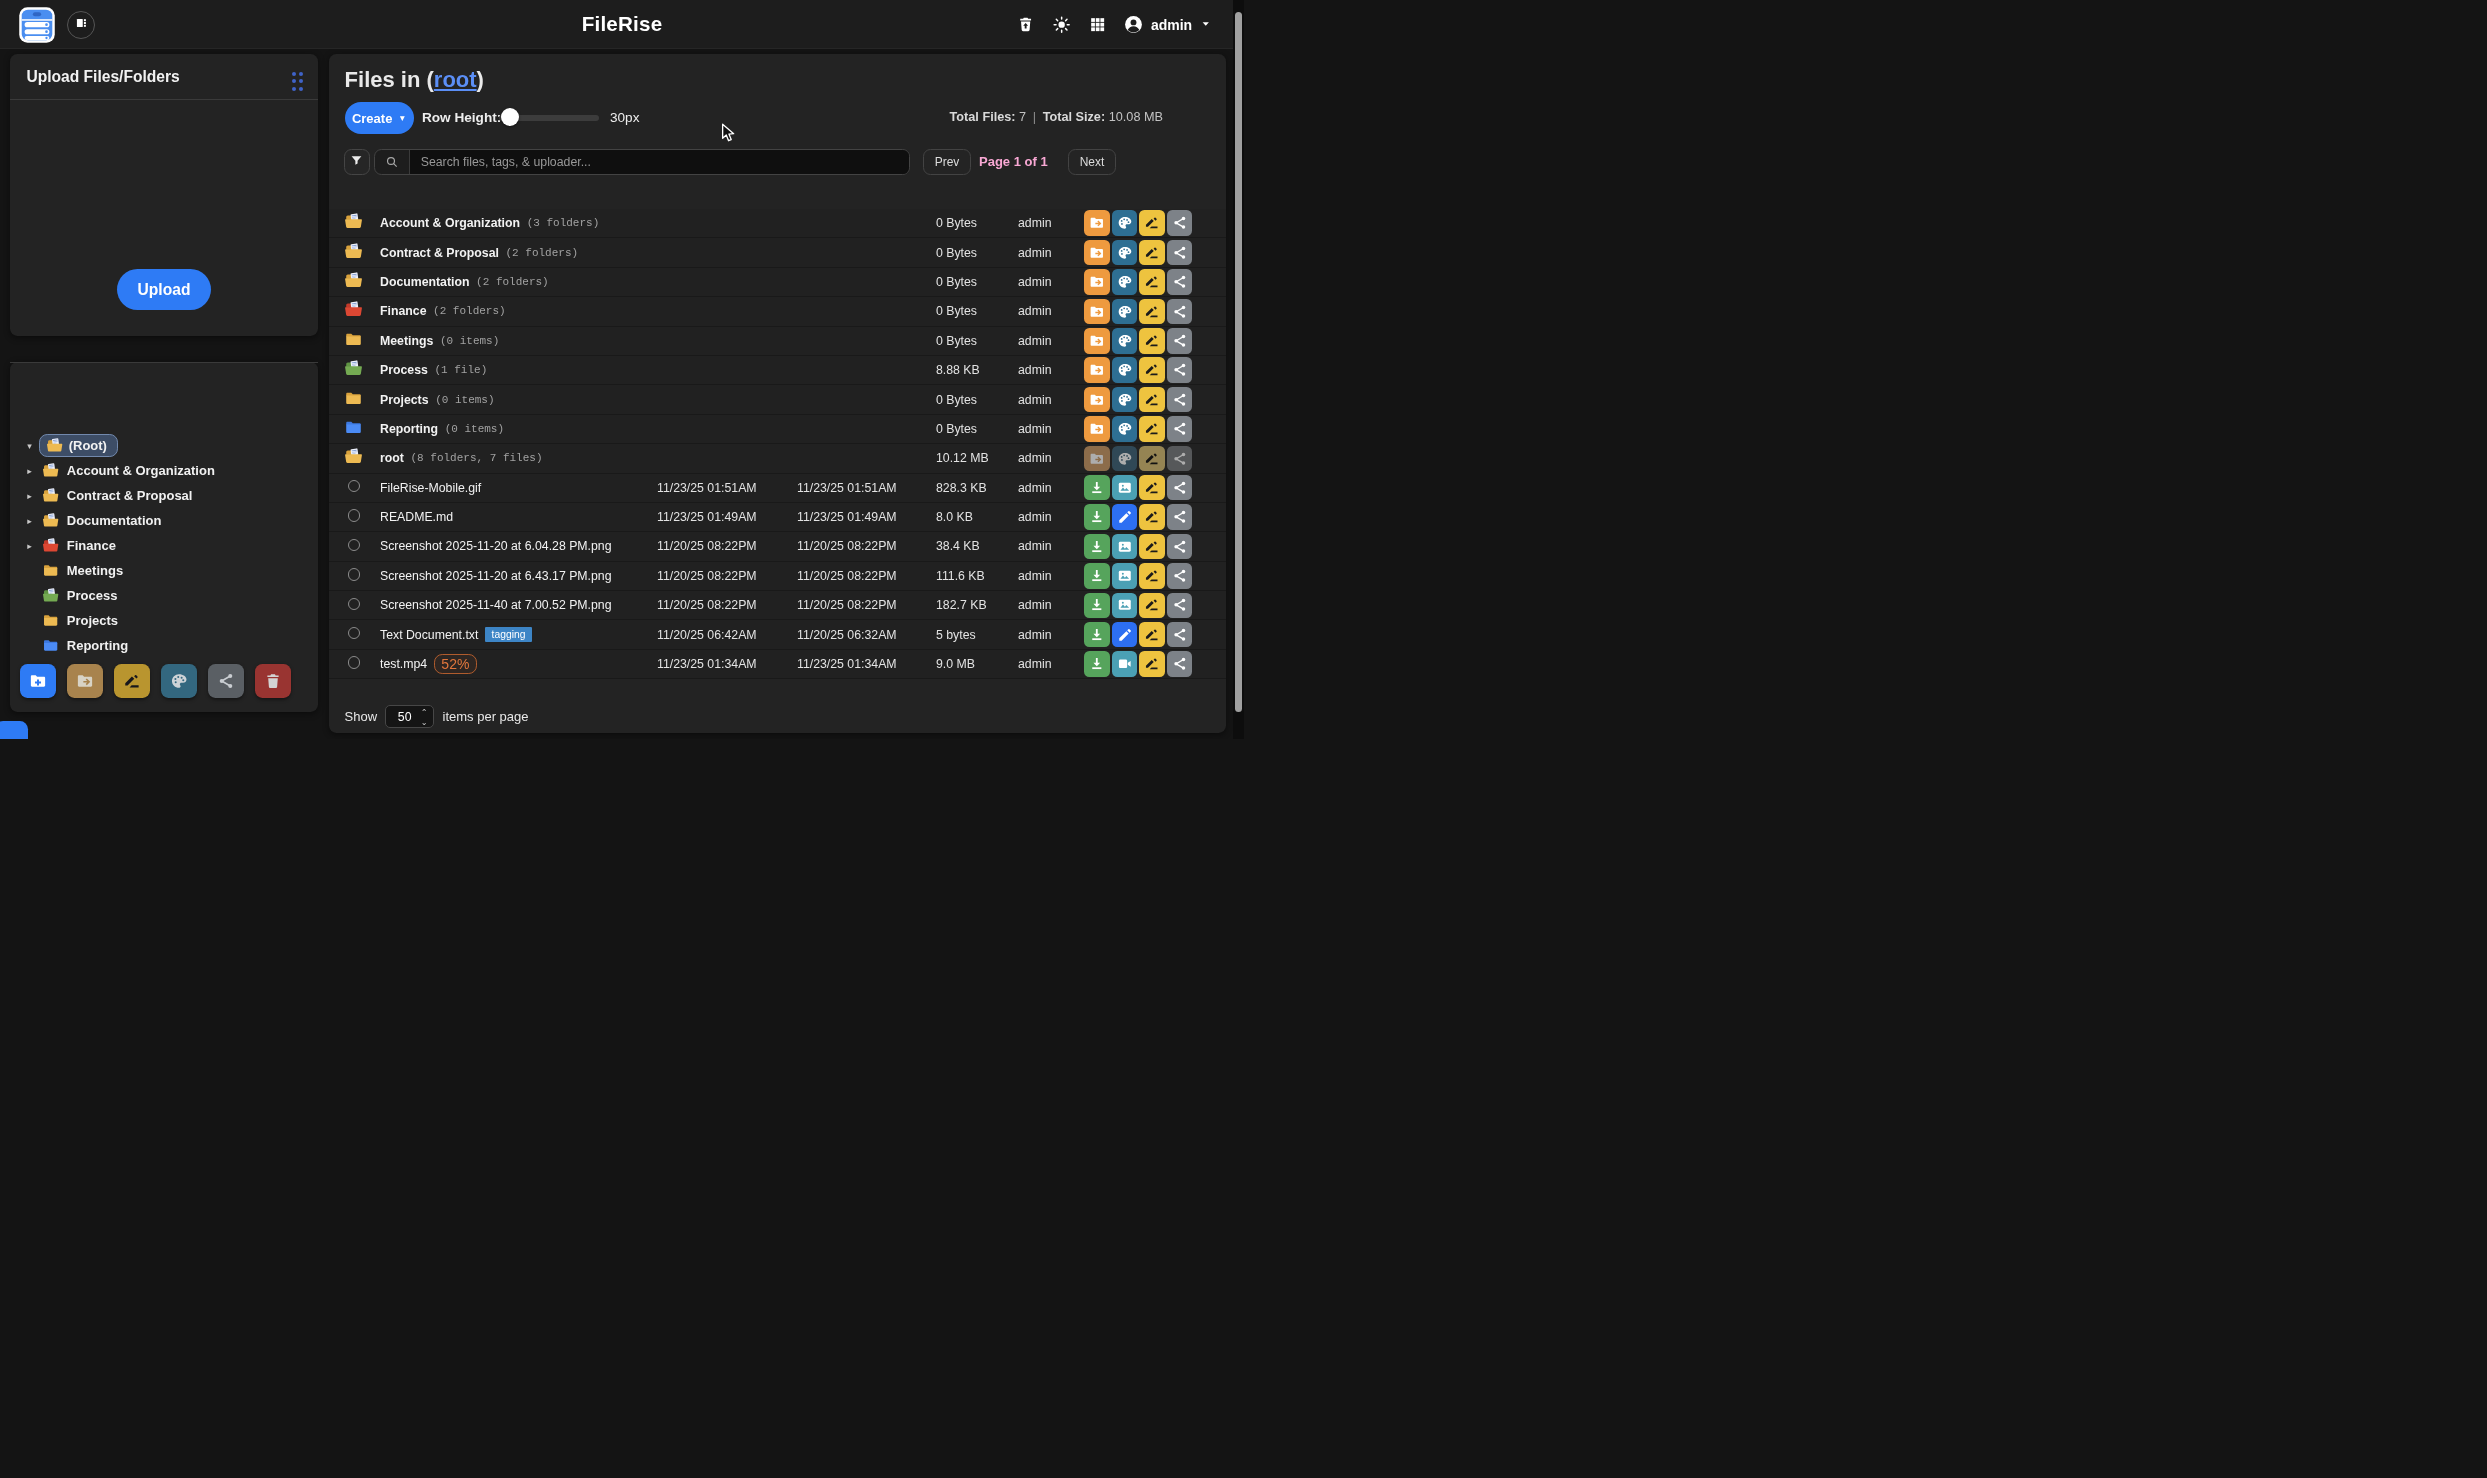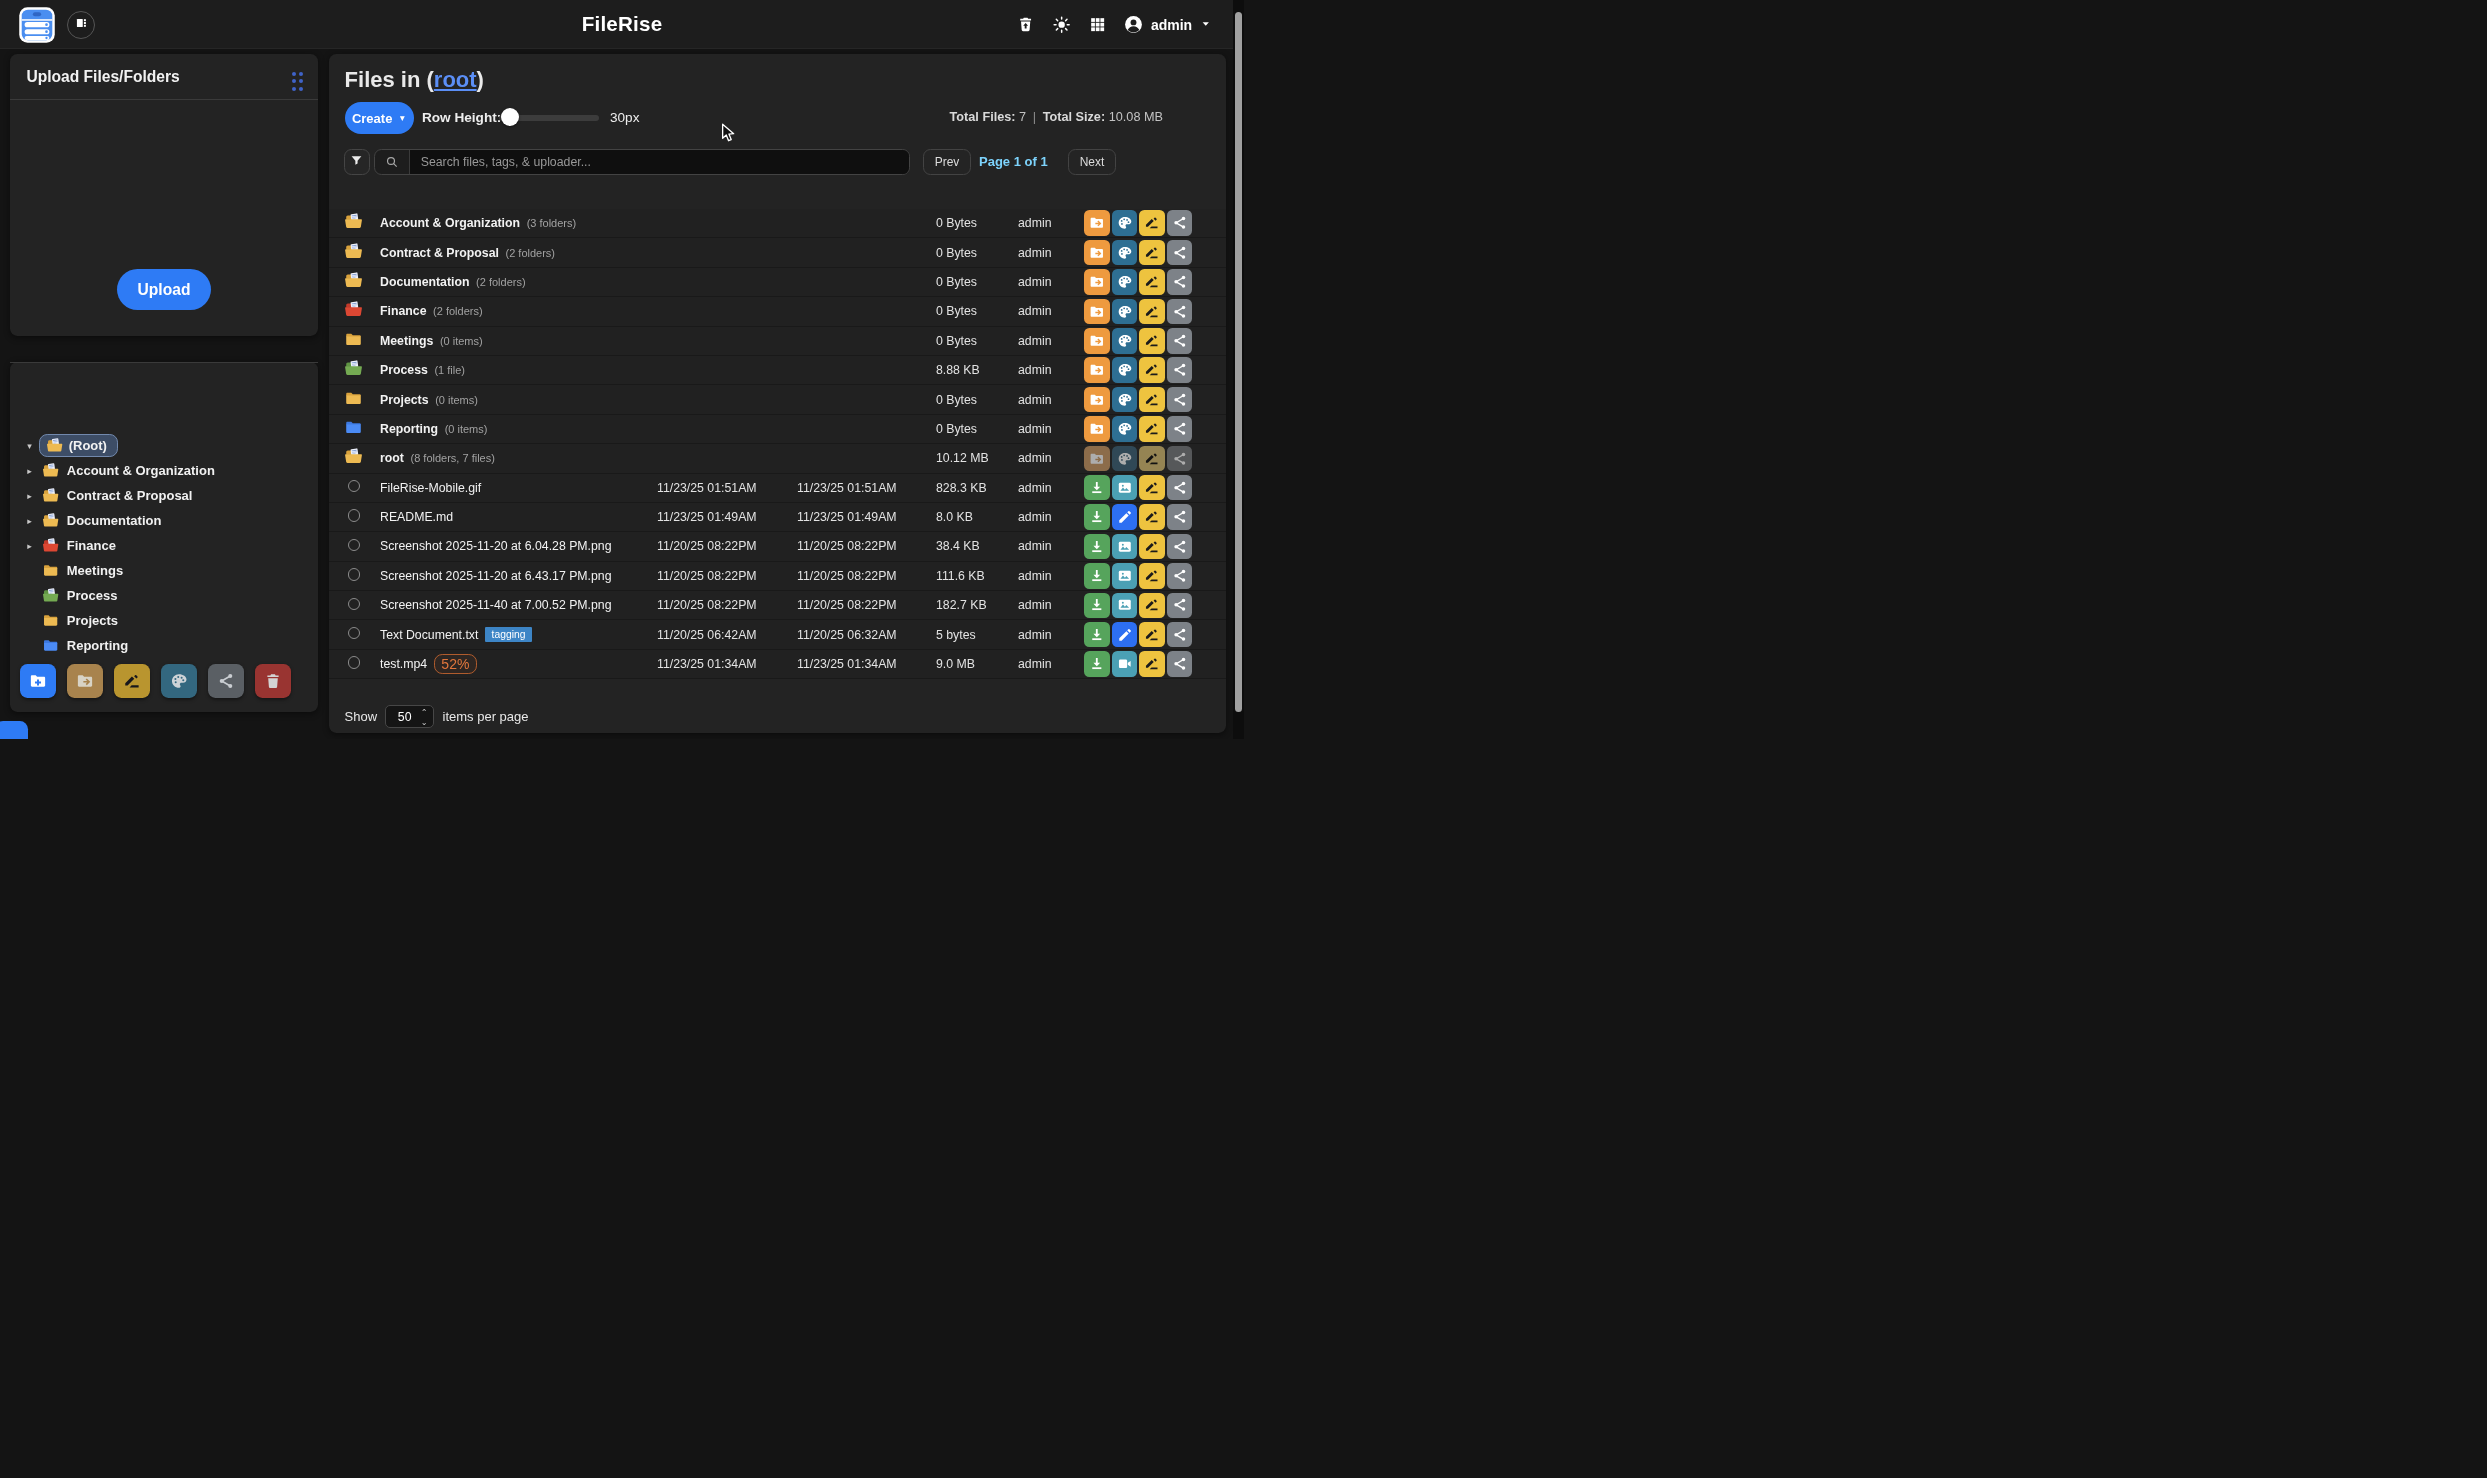--- a/index.html
+++ b/index.html
@@ -91,37 +91,37 @@
     border:0.8px solid #434343; border-radius:7.4px; overflow:hidden; background:#1d1d1d; }
   .search-ic { width:34px; display:flex; align-items:center; justify-content:center; }
   .search-ic svg { width:14px; height:14px; }
   .search-group input { flex:1; background:#0f0f0f; border:none; border-left:0.8px solid #3a3a3a; outline:none;
     color:#ddd; font-size:12.3px; padding:0 10.7px; font-family:"Liberation Sans", sans-serif; }
   .search-group input::placeholder { color:#989898; }
   .pg-btn { position:absolute; top:95px; height:25.5px; background:#242424; border:0.8px solid #434343;
     border-radius:7.4px; color:#dcdcdc; font-size:12px; padding:0 10.7px; cursor:pointer; }
   .pg-prev { left:594px; }
   .pg-next { left:739px; }
-  .pg-label { position:absolute; left:650px; top:100px; color:#7dd3fc; font-size:13px; font-weight:600; }
+  .pg-label { position:absolute; left:650px; top:100px; color:#f9a8d4; font-size:13px; font-weight:600; }
 
   
   .table { position:absolute; left:0; top:155px; width:100%; }
   .trow { display:grid; grid-template-columns:38px 1fr 140px 139px 82px 66px 109px; align-items:center;
     padding:0 33px 0 13px; }
   .thead { height:36px; background:#1a1a1a; border-bottom:0.8px solid #3a3a3a; }
   .thead .hcell { color:#fff; font-size:13px; font-weight:700; }
   .sort-arrow { font-size:9px; margin-left:5px; }
   .body-row { height:29.4px; background:#212121; border-bottom:0.8px solid #191919; }
   .cb { width:12.3px; height:12.3px; border:1.3px solid #8b8b8b; border-radius:50%; background:transparent;
     cursor:pointer; margin-left:5.8px; }
   .row-ficon { width:19px; height:19px; margin-left:1.6px; }
   .c-name { display:flex; align-items:center; gap:6.6px; overflow:hidden; white-space:nowrap; }
   .fname { color:#f2f2f2; font-size:12.3px; cursor:pointer; }
   .fname.bold { font-weight:700; }
-  .meta { color:#a2a2a2; font-size:11px; }
+  .meta { color:#a2a2a2; font-size:11px;font-family:Liberation Mono, monospace; }
   .cell-txt { color:#e3e3e3; font-size:12.3px; }
   .badge-tag { background:#3d85c6; color:#fff; font-size:10.3px; border-radius:1px; padding:2.1px 6.6px; }
   .badge-prog { color:#e0763c; border:1.2px solid #b05c2d; background:rgba(224,118,60,.07);
     font-size:14px; border-radius:8.2px; padding:0.8px 6.6px; }
   .acts { display:flex; gap:2.1px; }
   .act-btn { width:25.5px; height:25.5px; border:none; border-radius:5.3px; display:flex; align-items:center;
     justify-content:center; cursor:pointer; padding:0; }
   .act-btn svg { width:15.6px; height:15.6px; }
   .acts.disabled .act-btn { filter:brightness(.68) saturate(.55); cursor:default; }
 

